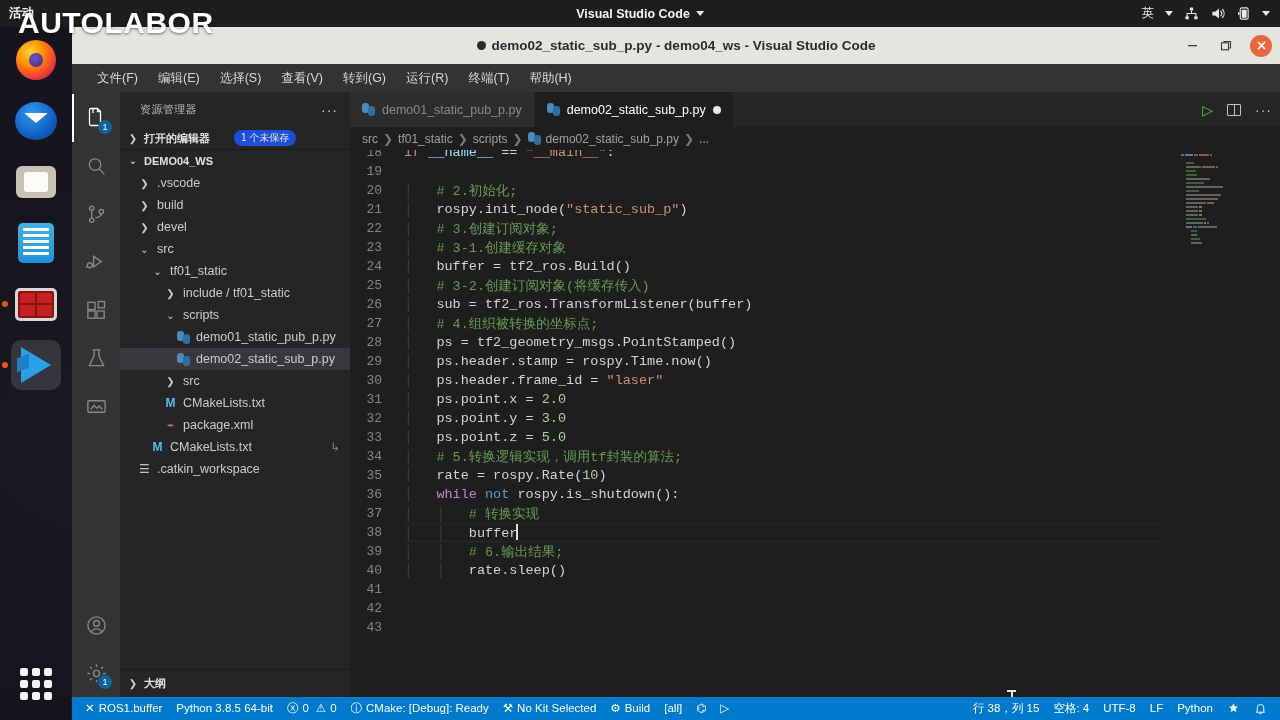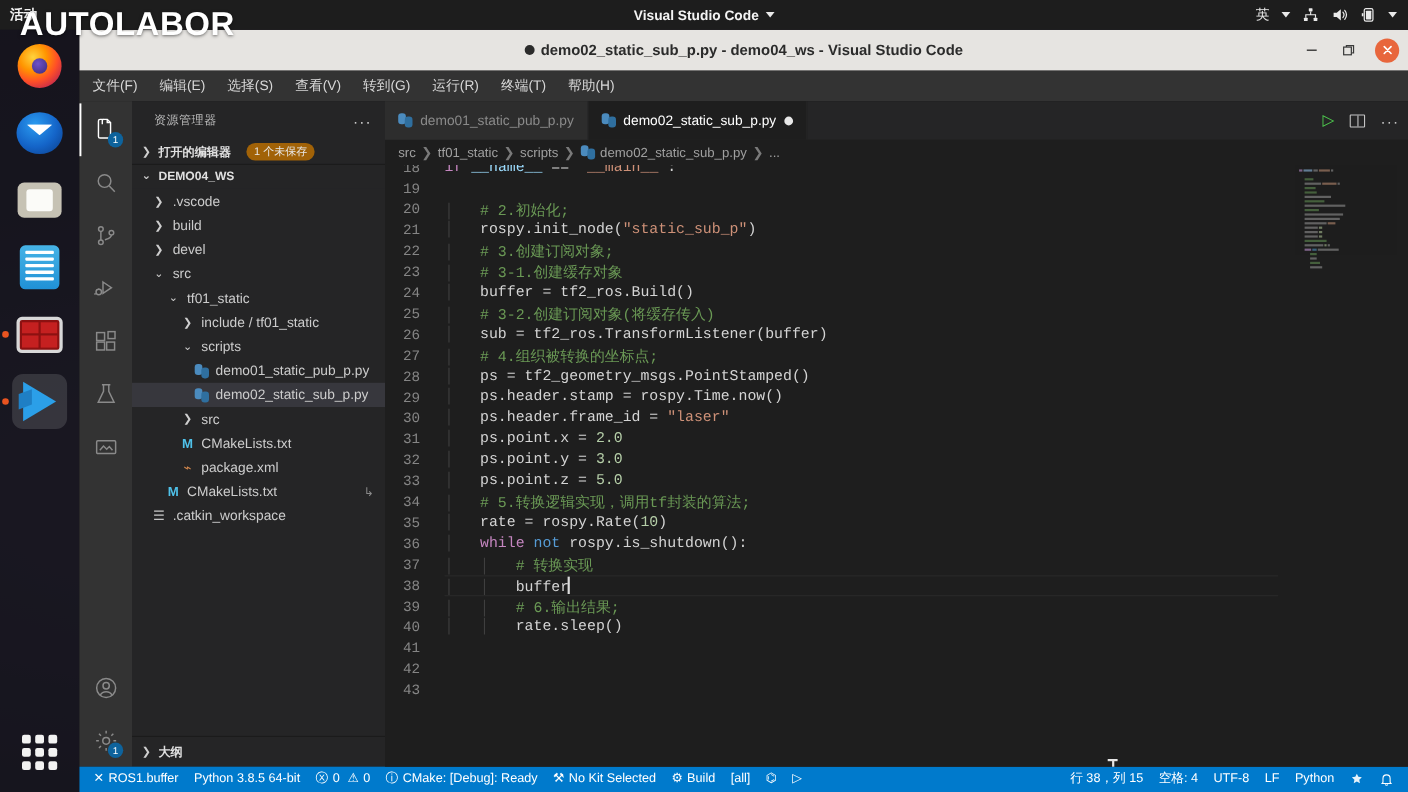--- a/index.html
+++ b/index.html
@@ -119,21 +119,21 @@
     display: flex; align-items: center; gap: 6px;
   }
   .dirty-dot { width: 9px; height: 9px; border-radius: 50%; background: #2b2b2b; display:inline-block; }
   .win-buttons { position: absolute; right: 8px; display: flex; align-items: center; gap: 14px; }
   .wb { width: 20px; height: 20px; display:flex; align-items:center; justify-content:center; color:#3a3a3a; }
   .wb.close { width: 22px; height: 22px; border-radius: 50%;
     background: #e8663c; color: #fff; font-size: 13px; }
 
   .menubar {
     height: 28px; background: #333333; display: flex; align-items: center;
-    padding-left: 3px; gap: 2px; flex: none;
+    padding-left: 16px; gap: 2px; flex: none;
   }
   .menu-item { font-size: 12.5px; color: #d8d8d8; padding: 3px 9px; border-radius: 3px; }
 
   .vsc-body { flex: 1; display: flex; min-height: 0; }
 
   
   .activitybar {
     width: 48px; background: #333333; display: flex; flex-direction: column;
     align-items: center; padding-top: 2px; flex: none;
   }
@@ -158,22 +158,22 @@
     padding: 0 12px 0 20px; font-size: 11px; color: #bbbbbb; letter-spacing: .4px;
   }
   .sb-dots { color:#cccccc; font-size: 14px; letter-spacing: 1px; }
   .sb-section {
     height: 22px; display:flex; align-items:center; gap:4px; padding-left: 6px;
     font-size: 11px; font-weight: 700; color:#e0e0e0;
   }
   .sb-section.root { background: #252526; }
   .chev { font-size: 10px; color:#cfcfcf; width: 14px; text-align:center; display:inline-block; }
   .unsaved-badge {
-    background: #a16207; color: #e8e8e8; font-size: 10px; font-weight: 400;
-    border-radius: 9px; padding: 1px 7px; margin-left: 10px;
+    background: #1d4ed8; color: #e8e8e8; font-size: 10px; font-weight: 400;
+    border-radius: 9px; padding: 1px 7px; margin-left: 20px;
   }
   .tree { flex: 1; overflow: hidden; padding-top: 1px; }
   .tree-row {
     height: 22px; display:flex; align-items:center; font-size: 12.5px;
     color: #cccccc; padding-right: 8px; position: relative;
   }
   .tree-row.selected { background: #37373d; }
   .tree-label { white-space: nowrap; overflow: hidden; text-overflow: ellipsis; }
   .tree-icon { width: 15px; margin-right: 5px; display:inline-flex; align-items:center; justify-content:center; flex:none; }
   .py-ico { width: 13px; height: 13px; position: relative; display:inline-block; }

